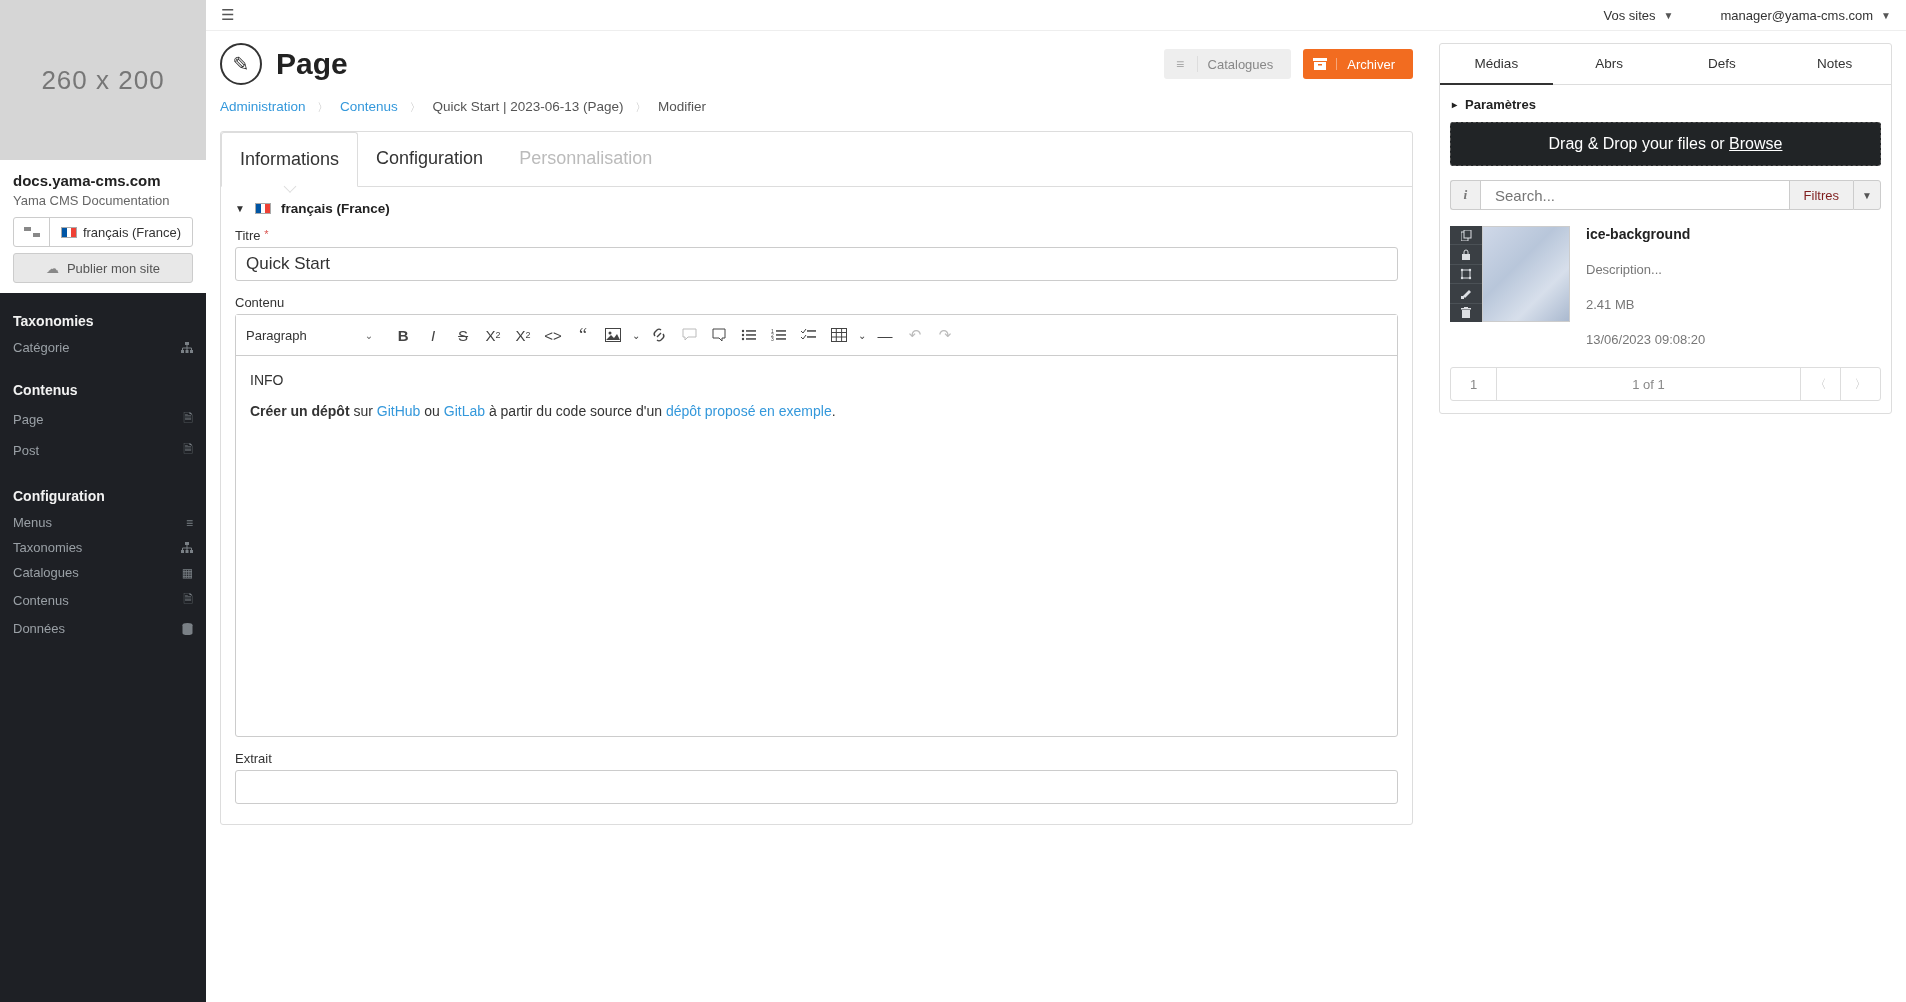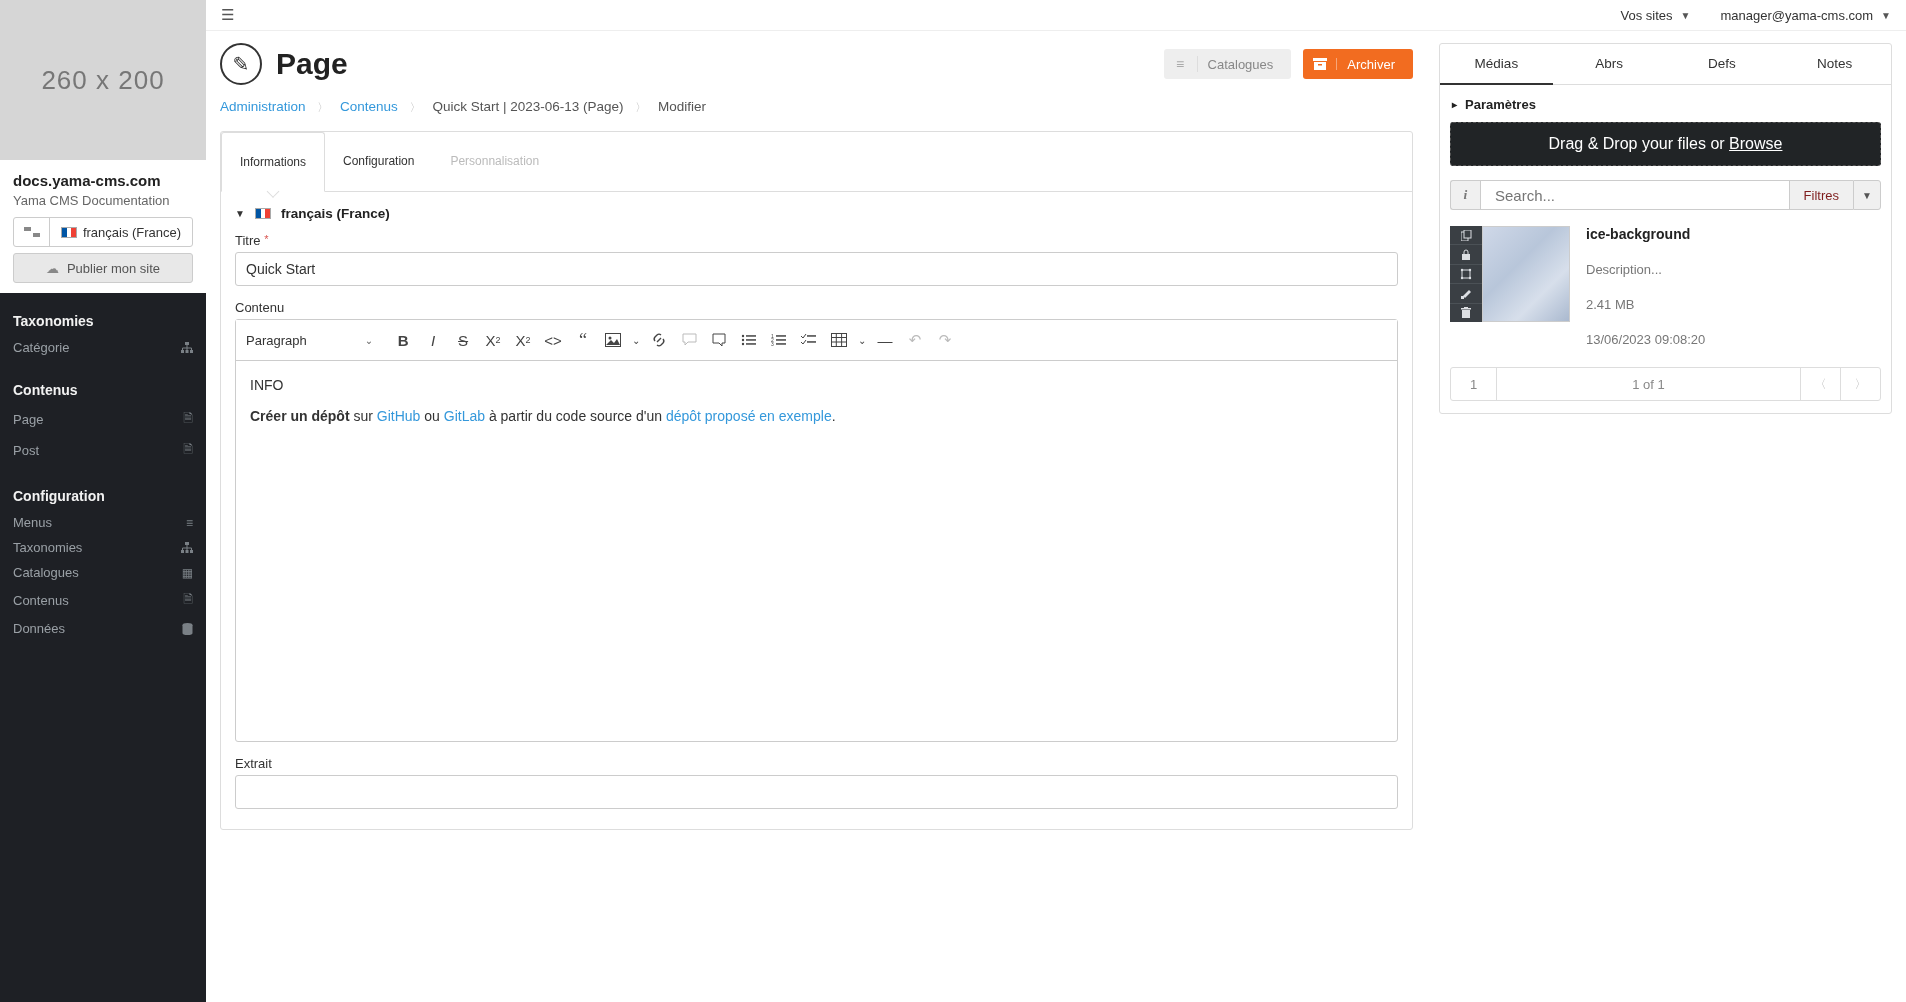--- a/index.html
+++ b/index.html
@@ -18,21 +18,21 @@
   .publish-btn { display:flex; align-items:center; justify-content:center; gap:8px; background:#e8e8e8; color:#555; border:1px solid #ccc; border-radius:3px; height:30px; margin-top:6px; font-size:13px; }
   .cloud-icon { color:#888; }
   .nav-section { padding: 10px 13px 2px; }
   .nav-head { color:#f2f2f2; font-weight:700; font-size:14px; margin:10px 0 6px; }
   .nav-item { display:flex; align-items:center; justify-content:space-between; color:#9aa0a6; font-size:13px; padding:5px 0; cursor:pointer; }
   .nav-ico { font-size:12px; color:#7a8086; }
 
   .main { flex:1; display:flex; flex-direction:column; min-width:0; }
   .topbar { height:31px; display:flex; align-items:center; justify-content:space-between; padding:0 15px; border-bottom:1px solid #eee; }
   .hamburger { font-size:15px; color:#555; cursor:pointer; }
-  .top-right { display:flex; gap:30px; font-size:13px; color:#333; }
+  .top-right { display:flex; gap:47px; font-size:13px; color:#333; }
   .top-right .dd { display:flex; align-items:center; gap:8px; cursor:pointer; }
   .caret { font-size:10px; color:#555; }
 
   
   .middle { flex:1; display:flex; min-height:0; }
   .content { flex:1; overflow:auto; padding:12px 14px 20px 14px; min-width:0; }
   .page-head { display:flex; align-items:center; justify-content:space-between; }
   .page-head-left { display:flex; align-items:center; gap:14px; }
   .pencil-circle { width:42px; height:42px; border:2.5px solid #333; border-radius:50%; display:flex; align-items:center; justify-content:center; font-size:20px; color:#333; }
   .page-title { font-size:30px; font-weight:700; color:#222; }
@@ -42,32 +42,32 @@
   .btn-grey { background:#eee; color:#888; }
   .btn-grey .btn-ico { border-right:1px solid #ddd; color:#aaa; }
   .btn-orange { background:#f26c20; color:#fff; }
   .btn-orange .btn-ico { border-right:1px solid rgba(255,255,255,.4); }
   .breadcrumbs { margin-top:14px; font-size:13.5px; color:#555; }
   .breadcrumbs a { color:#3498db; }
   .crumb-sep { margin:0 8px; color:#bbb; font-size:11px; }
 
   .card { border:1px solid #ddd; border-radius:3px; margin-top:16px; background:#fff; }
   .tabs { display:flex; border-bottom:1px solid #ddd; }
-  .tab { padding:22px 18px; font-size:12px; color:#333; cursor:pointer;text-align:center; }
+  .tab { padding:16px 18px; font-size:18px; color:#333; cursor:pointer;text-align:center; }
   .tab.active { border:1px solid #ddd; border-bottom:1px solid #fff; margin-bottom:-1px; border-top-left-radius:3px; border-top-right-radius:3px; background:#fff; position:relative; }
   .tab.disabled { color:#bbb; cursor:not-allowed; }
   .tab.active::after { content:""; position:absolute; left:50%; transform:translateX(-50%) rotate(45deg); bottom:-5px; width:8px; height:8px; background:#fff; border-right:1px solid #ddd; border-bottom:1px solid #ddd; }
 
   .form-pad { padding:14px 14px 6px; }
   .collapse-head { display:flex; align-items:center; gap:10px; font-weight:700; color:#222; margin-bottom:12px; cursor:pointer; }
   .tri-down { font-size:10px; color:#333; }
   .flag { width:16px; height:11px; display:inline-block; background: linear-gradient(to right, #0055A4 33%, #fff 33% 66%, #EF4135 66%); border:0.5px solid #aaa; }
   .form-label { font-size:13px; color:#333; margin-bottom:4px; }
   .req { color:#d9534f; font-size:11px; vertical-align:top; }
-  .text-input { width:100%; height:34px; border:1px solid #ccc; border-radius:3px; padding:0 10px; font-size:14px; color:#333; }
+  .text-input { width:100%; height:34px; border:1px solid #ccc; border-radius:3px; padding:0 10px; font-size:17px; color:#333; }
   .field { margin-bottom:14px; }
 
   
   .editor { border:1px solid #ccc; border-radius:3px; }
   .toolbar { display:flex; align-items:center; gap:2px; padding:6px 8px; border-bottom:1px solid #ccc; background:#fff; flex-wrap:wrap; }
   .tool-sel { display:flex; align-items:center; gap:58px; font-size:13px; color:#333; padding:0 8px 0 2px; margin-right:6px; cursor:pointer; }
   .tool-sel .sel-caret { font-size:10px; color:#666; }
   .tb { width:28px; height:28px; display:flex; align-items:center; justify-content:center; color:#444; cursor:pointer; border-radius:3px; font-size:15px; }
   .tb-dim { color:#bbb; cursor:default; }
   .editor-body { padding:14px 14px; min-height:380px; font-size:14px; color:#333; line-height:1.5; }

